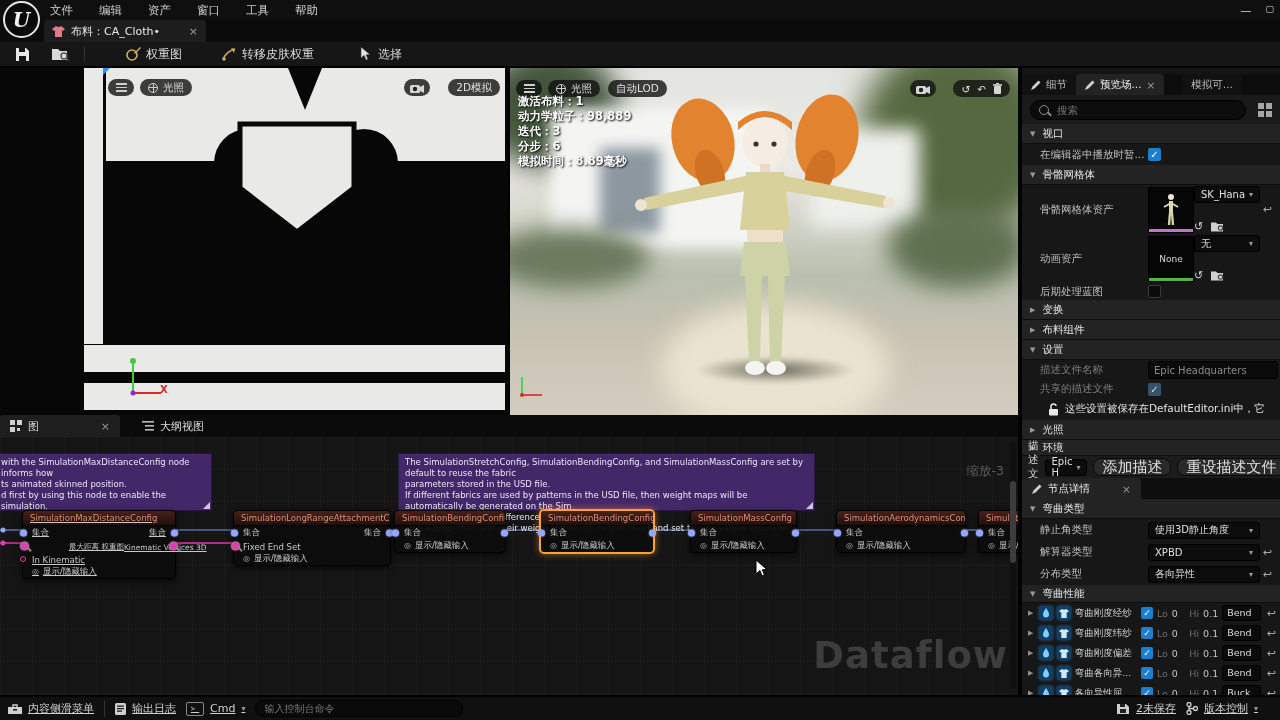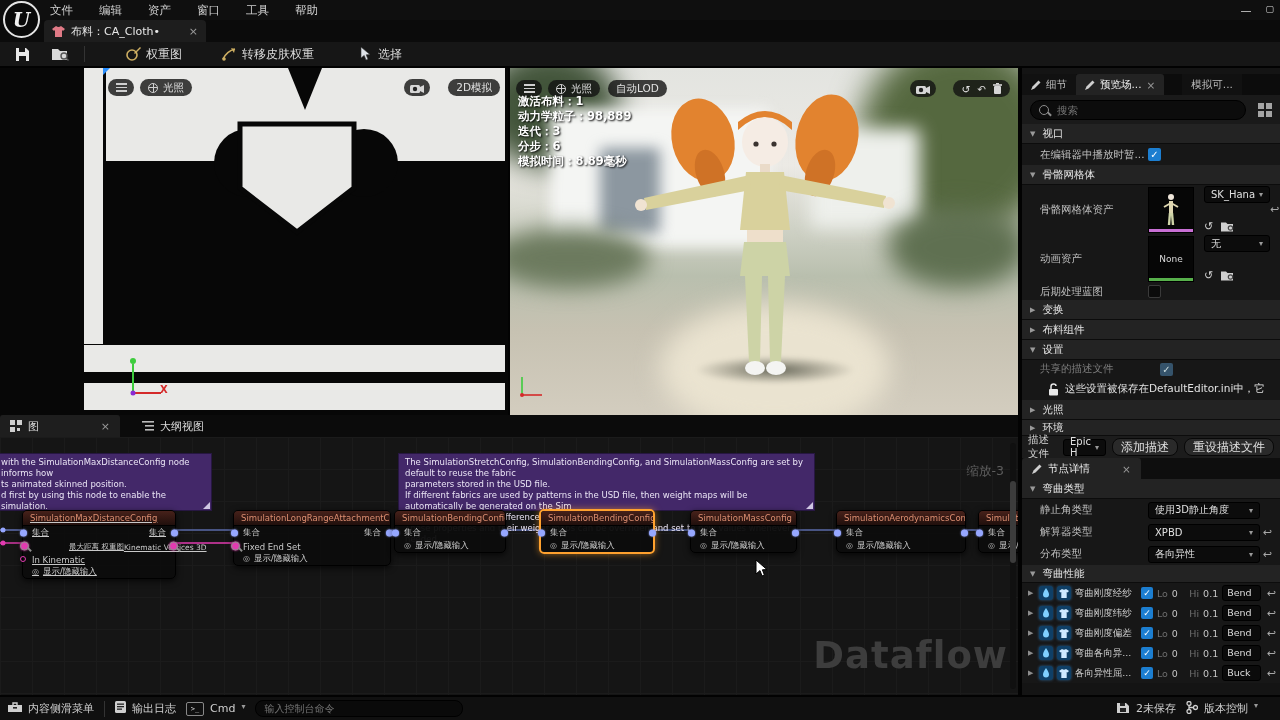--- a/index.html
+++ b/index.html
@@ -39,27 +39,27 @@
   .drow{display:flex;align-items:center;padding:0 8px 0 18px;font-size:10.5px;color:#bfbfbf;flex:0 0 auto;background:#171717;}
   .lbl{width:108px;flex:0 0 auto;white-space:nowrap;overflow:hidden;}
   .lbl.dim{color:#7d7d7d;}
   .cb{width:13px;height:13px;border-radius:2px;background:#1c7ed0;color:#fff;font-size:10px;line-height:13px;text-align:center;flex:0 0 auto;}
   .cb.dim{background:#35536b;color:#cdd;}
   .cb.empty{background:#0b0b0b;border:1px solid #3a3a3a;box-sizing:border-box;}
   .dd{display:flex;align-items:center;justify-content:space-between;background:#0c0c0c;border:1px solid #000;border-radius:3px;padding:0 6px;font-size:10px;color:#e0e0e0;height:17px;box-sizing:border-box;}
   .dd .ch{color:#9a9a9a;font-size:8px;margin-left:4px;}
   .thumb{width:44px;height:44px;background:#060606;border:1px solid #000;position:relative;flex:0 0 auto;display:flex;align-items:center;justify-content:center;}
   .thumb .ubar{position:absolute;left:0;right:0;bottom:0;height:3px;}
-  .pickcol{display:flex;flex-direction:column;gap:17px;margin-left:10px;width:66px;}
+  .pickcol{display:flex;flex-direction:column;gap:17px;margin-left:0;width:66px;}
   .miniicons{display:flex;gap:8px;align-items:center;color:#cfcfcf;font-size:11px;}
   .reset{margin-left:auto;color:#a8a8a8;font-size:11px;}
   .tinput{background:#0b0b0b;border:1px solid #000;border-radius:3px;color:#8a8a8a;font-size:10px;height:16px;width:118px;padding:0 5px;font-family:inherit;}
   .notice{display:flex;align-items:center;gap:6px;padding:0 6px 0 26px;height:22px;font-size:10.5px;color:#e2e2e2;background:#171717;flex:0 0 auto;white-space:nowrap;overflow:hidden;}
   .profbar{display:flex;align-items:center;gap:6px;height:22px;padding:0 6px;background:#1c1c1c;font-size:10.5px;color:#d5d5d5;flex:0 0 auto;}
-  .btn{background:#2a2a2a;border:1px solid #080808;border-radius:8px;font-size:12px;color:#e0e0e0;height:16px;display:flex;align-items:center;justify-content:center;padding:0 8px;white-space:nowrap;}
+  .btn{background:#2a2a2a;border:1px solid #080808;border-radius:8px;font-size:15px;color:#e0e0e0;height:16px;display:flex;align-items:center;justify-content:center;padding:0 8px;white-space:nowrap;}
   .ndtab{display:flex;align-items:center;gap:6px;height:21px;background:#0e0e0e;flex:0 0 auto;}
   .ndtab .inner{display:flex;align-items:center;gap:6px;background:#232323;height:21px;padding:0 10px;border-radius:3px 3px 0 0;font-size:10.5px;color:#eee;}
   .prow{display:flex;align-items:center;height:20px;padding:0 4px 0 6px;gap:4px;font-size:9.5px;background:#171717;flex:0 0 auto;}
   .prow .exp{color:#8d8d8d;font-size:7px;width:8px;}
   .mini{width:14px;height:14px;border-radius:3px;background:#0f3f66;display:flex;align-items:center;justify-content:center;flex:0 0 auto;box-shadow:0 0 3px rgba(70,170,255,.5);}
   .plabel{width:74px;color:#cfcfcf;white-space:nowrap;overflow:hidden;font-size:9.5px;}
   .cb.small{width:12px;height:12px;line-height:12px;font-size:9px;}
   .lh{color:#6f6f6f;}
   .pv{color:#c6c6c6;width:16px;}
   .pfield{background:#0b0b0b;border:1px solid #000;border-radius:3px;width:34px;height:14px;line-height:14px;color:#ddd;padding:0 4px;overflow:hidden;white-space:nowrap;}
@@ -82,21 +82,21 @@
   .pin.l{left:-3px;} .pin.r{right:-3px;}
   .pin.blue{background:#96a7ff;box-shadow:0 0 2px #96a7ff;}
   .pin.mag{background:#e23bb0;box-shadow:0 0 2px #e23bb0;}
   .pin.ring{background:transparent;border:1.5px solid #e23bb0;width:4px;height:4px;box-sizing:content-box;}
   .showhide{display:flex;align-items:center;gap:4px;color:#cfcfcf;}
   .showhide .o{font-size:8px;color:#bbb;}
   #watermark{position:absolute;right:10px;bottom:18px;font-size:37px;font-weight:bold;color:#3d3d3d;letter-spacing:1px;}
   #zoomlbl{position:absolute;right:14px;top:26px;font-size:12.5px;color:#5d5d5d;}
   
   #statusbar{position:absolute;left:0;top:695px;width:1280px;height:25px;background:#101010;border-top:2px solid #020202;display:flex;align-items:center;gap:10px;padding:0 8px;box-sizing:border-box;font-size:11px;color:#cfcfcf;}
-  .sitem{display:flex;gap:6px;}
+  .sitem{display:flex;align-items:center;gap:6px;text-decoration:underline;}
   #console{width:190px;height:15px;background:#0a0a0a;border:1px solid #000;border-radius:8px;color:#5c5c5c;font-size:10px;padding:0 8px;font-family:inherit;}
   
   #vp2d{position:absolute;left:0;top:68px;width:508px;height:347px;background:#070707;overflow:hidden;}
   #vp3d{position:absolute;left:510px;top:68px;width:508px;height:347px;overflow:hidden;background:linear-gradient(180deg,#e3e4e0 0%,#eceae5 28%,#b9bfae 60%,#c7c2b2 76%,#d3cdbf 100%);}
   .blob{position:absolute;border-radius:50%;}
   #stats{position:absolute;left:8px;top:26px;color:#fff;font-size:11.5px;font-weight:bold;line-height:15px;text-shadow:1px 1px 2px #000;}
   .statline{white-space:nowrap;}
 </style>
 </head>
 <body>
@@ -391,21 +391,25 @@
     </div>
   <div class="sh">
       <span class="ar">▶</span>
       <span>布料组件</span>
     </div>
   <div class="sh">
       <span class="ar">▼</span>
       <span>设置</span>
     </div>
 
-  <div class="drow" style="height:18px;gap:12px;">
+  <div class="drow" style="height:20px;">
+    <span class="lbl dim">描述文件名称</span>
+    <input class="tinput" value="Epic Headquarters" style="">
+  </div>
+  <div class="drow" style="height:18px;">
     <span class="lbl dim">共享的描述文件</span>
     <span class="cb dim">✓</span>
   </div>
   <div class="notice">
     <svg width="11" height="13" viewBox="0 0 11 13">
         <rect x="1" y="6" width="9" height="6.5" rx="1" fill="#e8e8e8"></rect>
         <path d="M3 6 V3.5 Q3 1 5.5 1 Q8 1 8 3" fill="none" stroke="#e8e8e8" stroke-width="1.5"></path>
       </svg>
     <span>这些设置被保存在DefaultEditor.ini中，它</span>
   </div>

